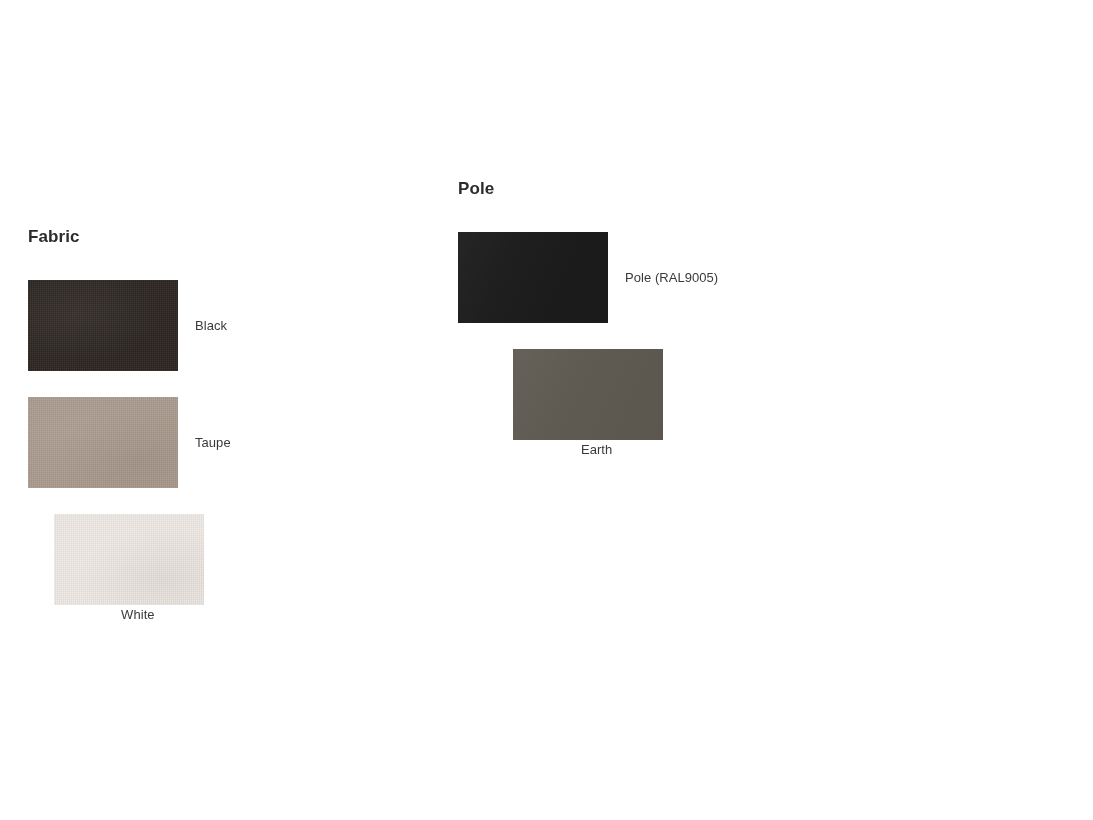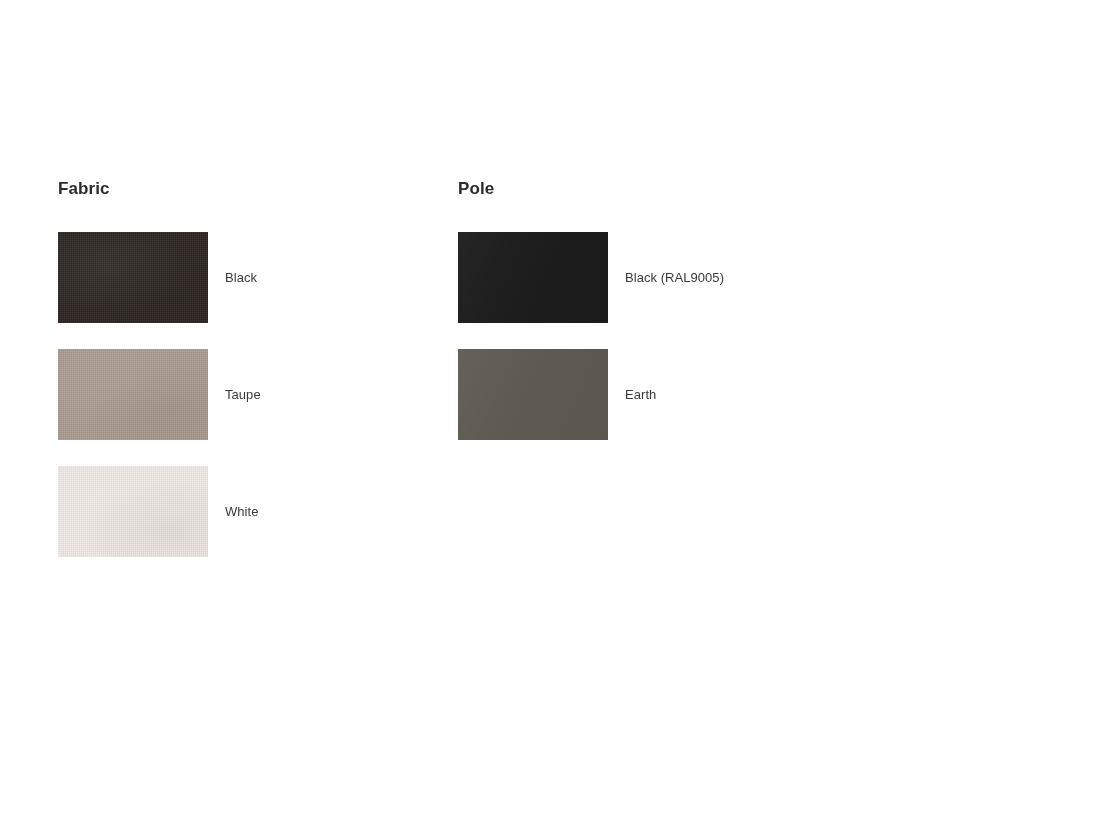--- a/index.html
+++ b/index.html
@@ -21,39 +21,39 @@
     left: 0;
     top: 0;
     width: 1093px;
     height: 820px;
   }
 
   .swatch-group {
     position: absolute;
     top: 178px;
   }
-  .swatch-group.group-fabric { left: 58px; }
+  .swatch-group.group-fabric { left: 28px; margin-top: 48px; }
   .swatch-group.group-pole   { left: 458px; }
 
   .group-title {
     font-size: 17px;
     font-weight: bold;
     color: #2c2c2c;
     letter-spacing: 0.1px;
     line-height: 22px;
     margin: 0 0 32px 0;
     white-space: nowrap;
   }
 
   .swatch-row {
     display: flex;
     align-items: center;
     margin-bottom: 26px;
   }
-  .swatch-row:last-child { margin-bottom: 0; }
+  .swatch-row:last-child { margin-bottom: 0; flex-direction: column; }
 
   .swatch-chip {
     position: relative;
     width: 150px;
     height: 91px;
     flex: 0 0 auto;
     overflow: hidden;
   }
 
   
@@ -123,21 +123,21 @@
       <div class="swatch-chip texture-fabric" style="background-color: rgb(240, 234, 230);"></div>
       <span class="swatch-label">White</span>
     </div>
   </section>
 
   <section class="swatch-group group-pole">
     <h2 class="group-title">Pole</h2>
 
     <div class="swatch-row">
       <div class="swatch-chip texture-metal" style="background-color: rgb(28, 28, 28);"></div>
-      <span class="swatch-label">Black (RAL9005)</span>
+      <span class="swatch-label">Pole (RAL9005)</span>
     </div>
 
     <div class="swatch-row">
       <div class="swatch-chip texture-metal" style="background-color: rgb(95, 90, 81);"></div>
       <span class="swatch-label">Earth</span>
     </div>
 
   </section>
 
 </div>

